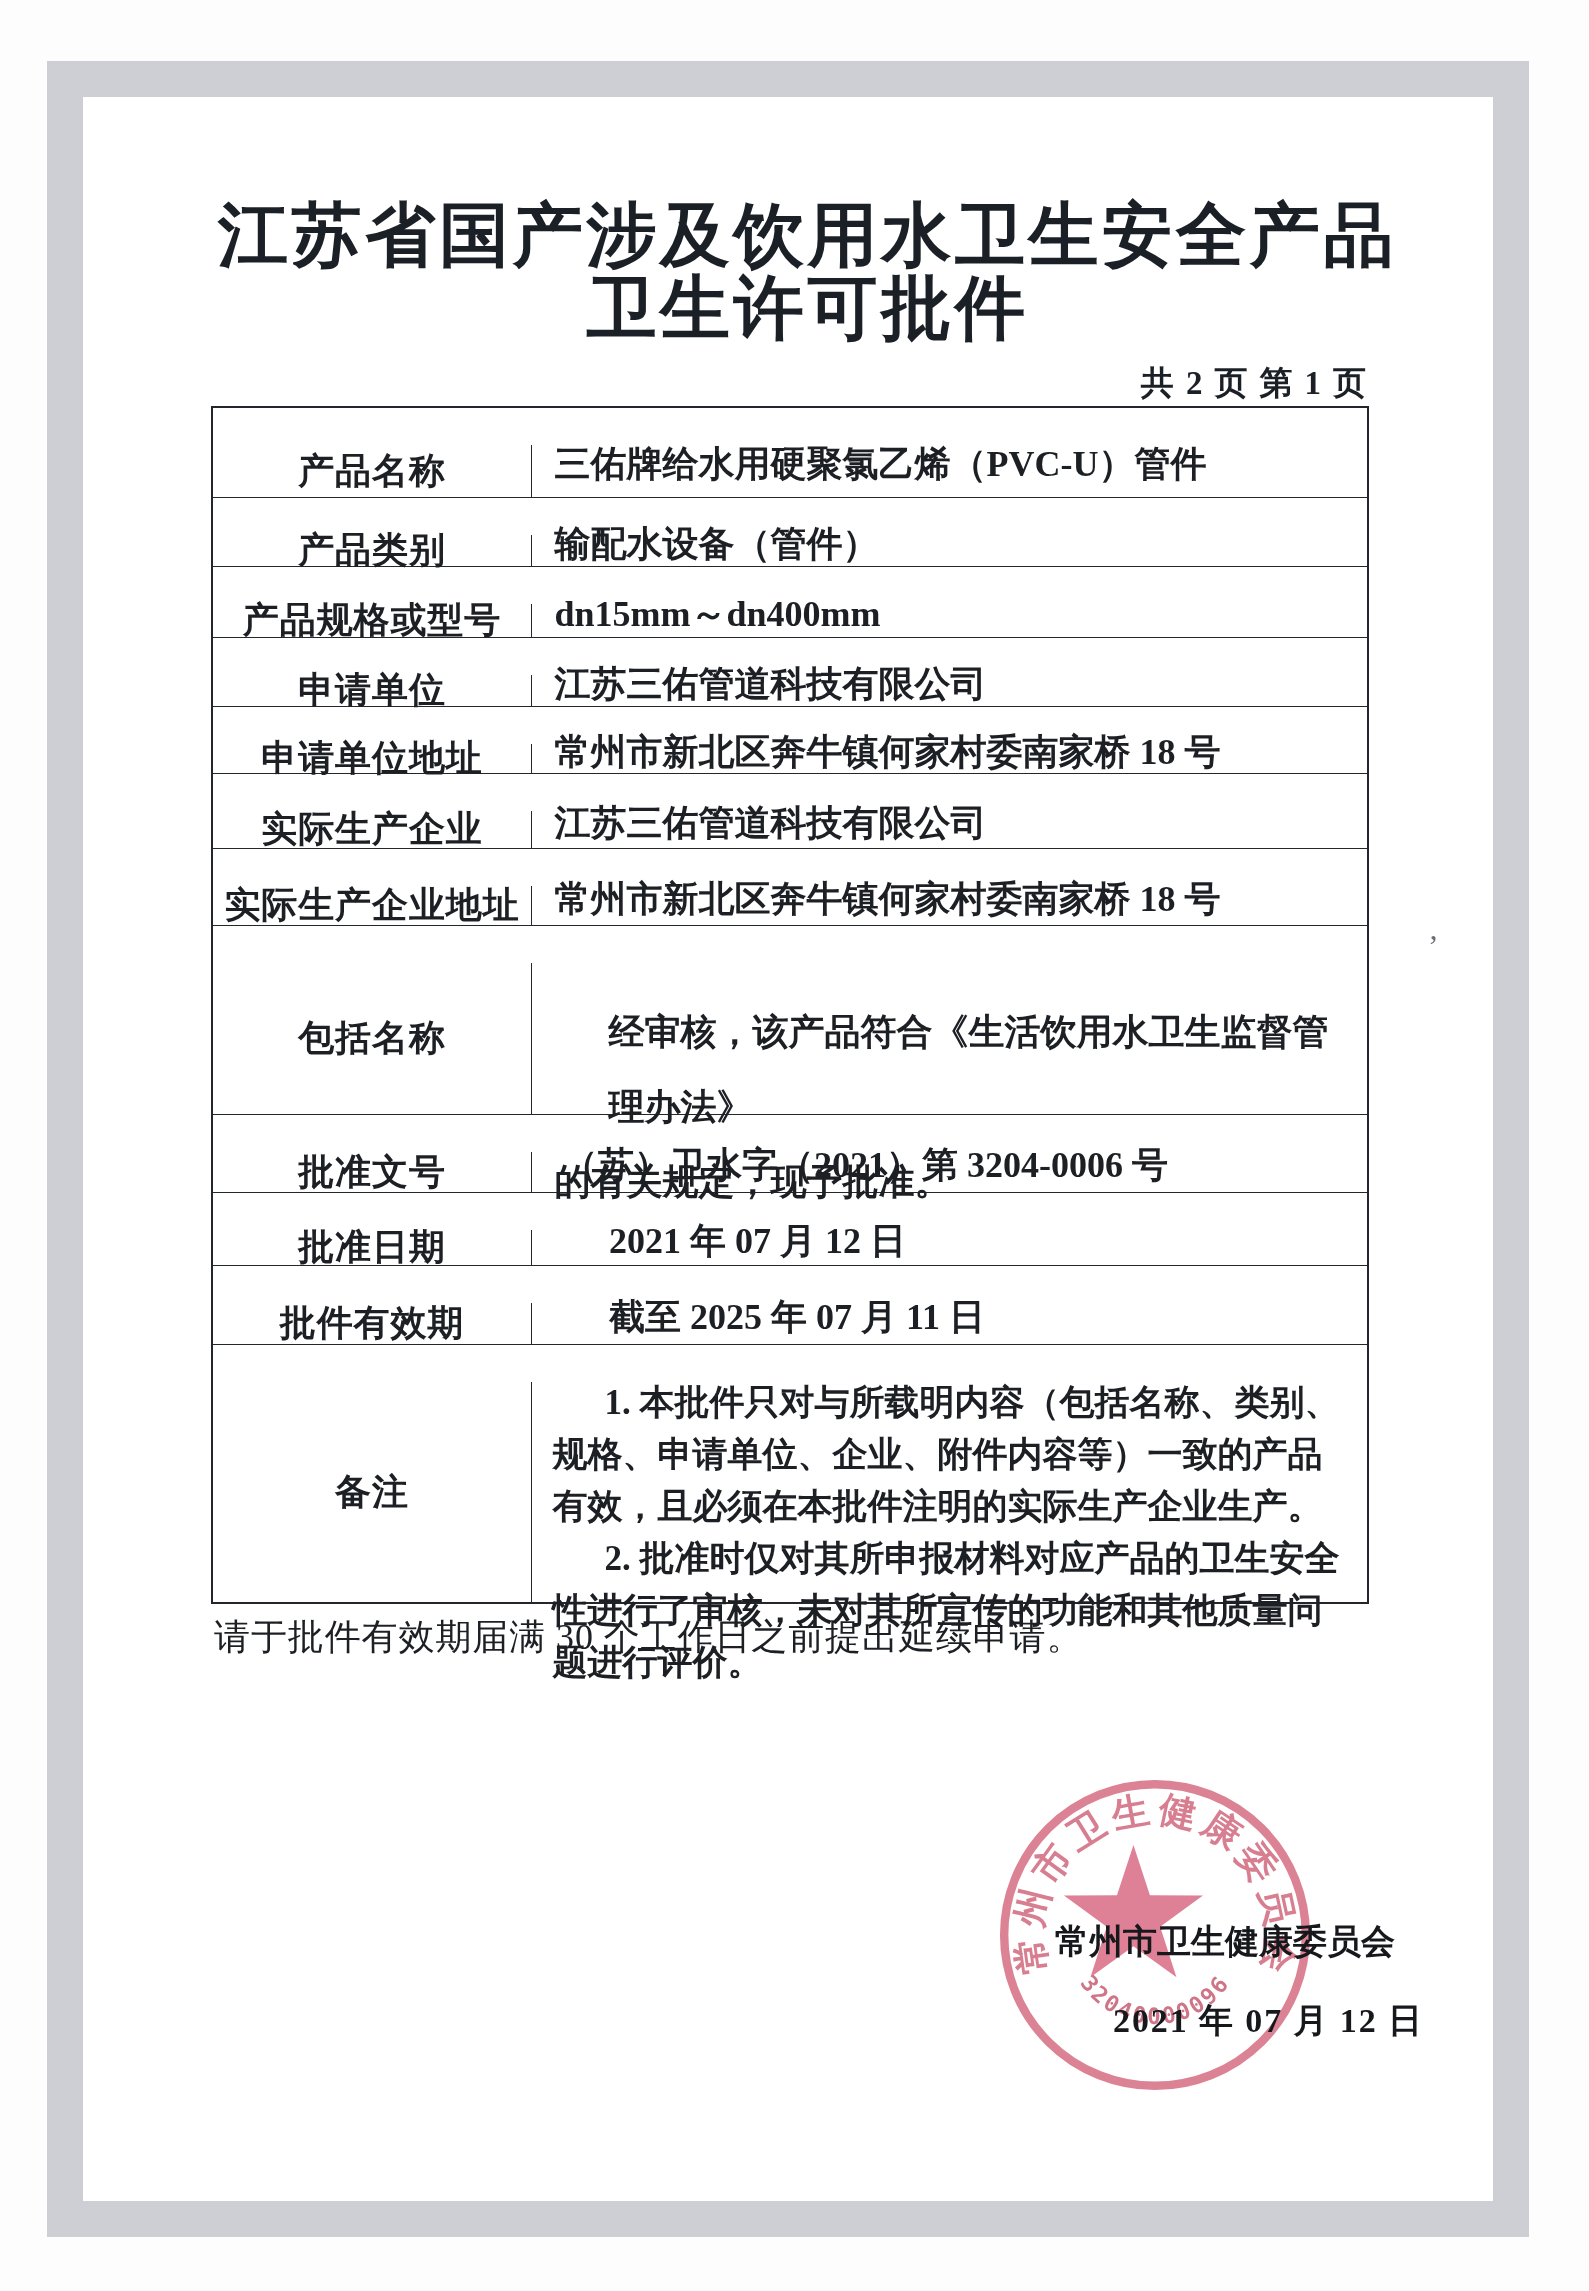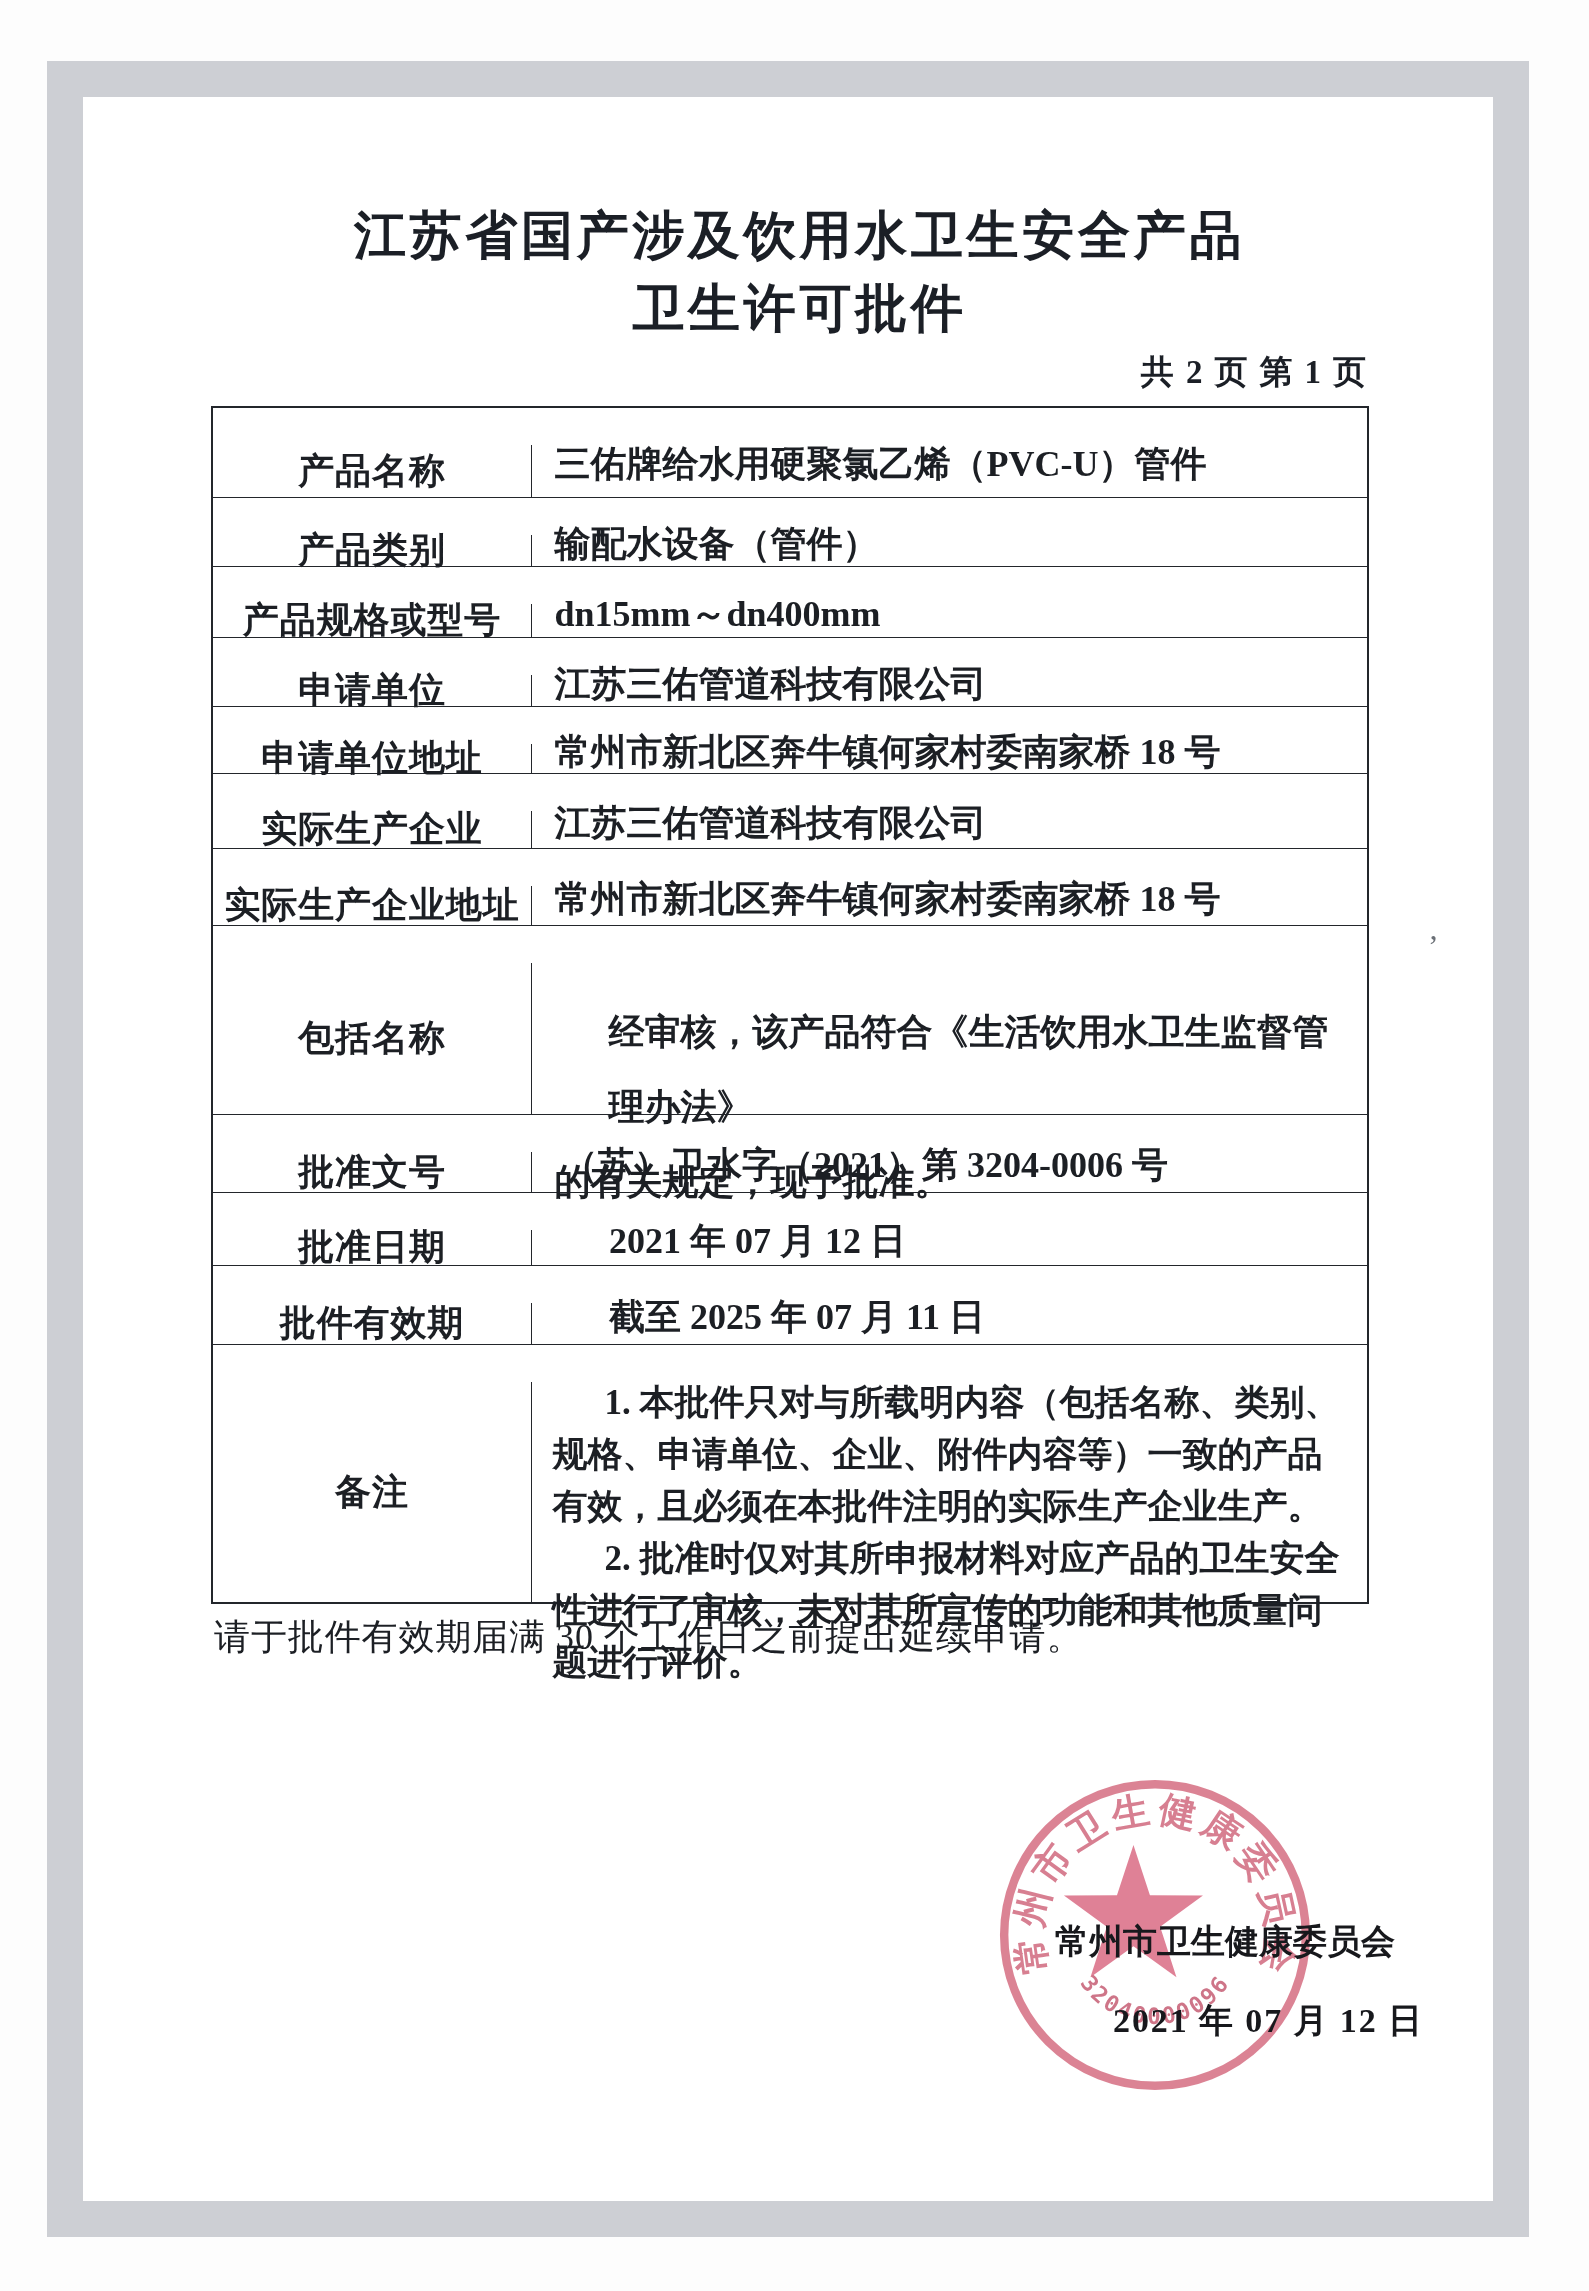--- a/index.html
+++ b/index.html
@@ -13,31 +13,31 @@
   }
   
   .scan-frame{
     position:absolute;left:47px;top:61px;
     width:1482px;height:2176px;
     border:36px solid #cdcfd4;
     box-sizing:border-box;
     background:#ffffff;
   }
   .doc-title{
-    position:absolute;left:92px;top:199px;width:1415px;
+    position:absolute;left:100px;top:199px;width:1415px;
     text-align:center;
     font-family:"Liberation Sans","DejaVu Sans",sans-serif;
     font-weight:900;
-    font-size:52px;
+    font-size:70px;
     letter-spacing:3.7px;
     color:#1b1f26;
     line-height:73px;
   }
   .page-indicator{
-    position:absolute;right:221px;top:350px;
+    position:absolute;right:221px;top:361px;
     font-size:33px;font-weight:700;color:#1b1f26;
     letter-spacing:1.9px;
   }
   
   .approval-table{
     position:absolute;left:211px;top:406px;width:1158px;
     border:2.8px solid #23262b;
     box-sizing:border-box;
     font-size:36px;
   }

